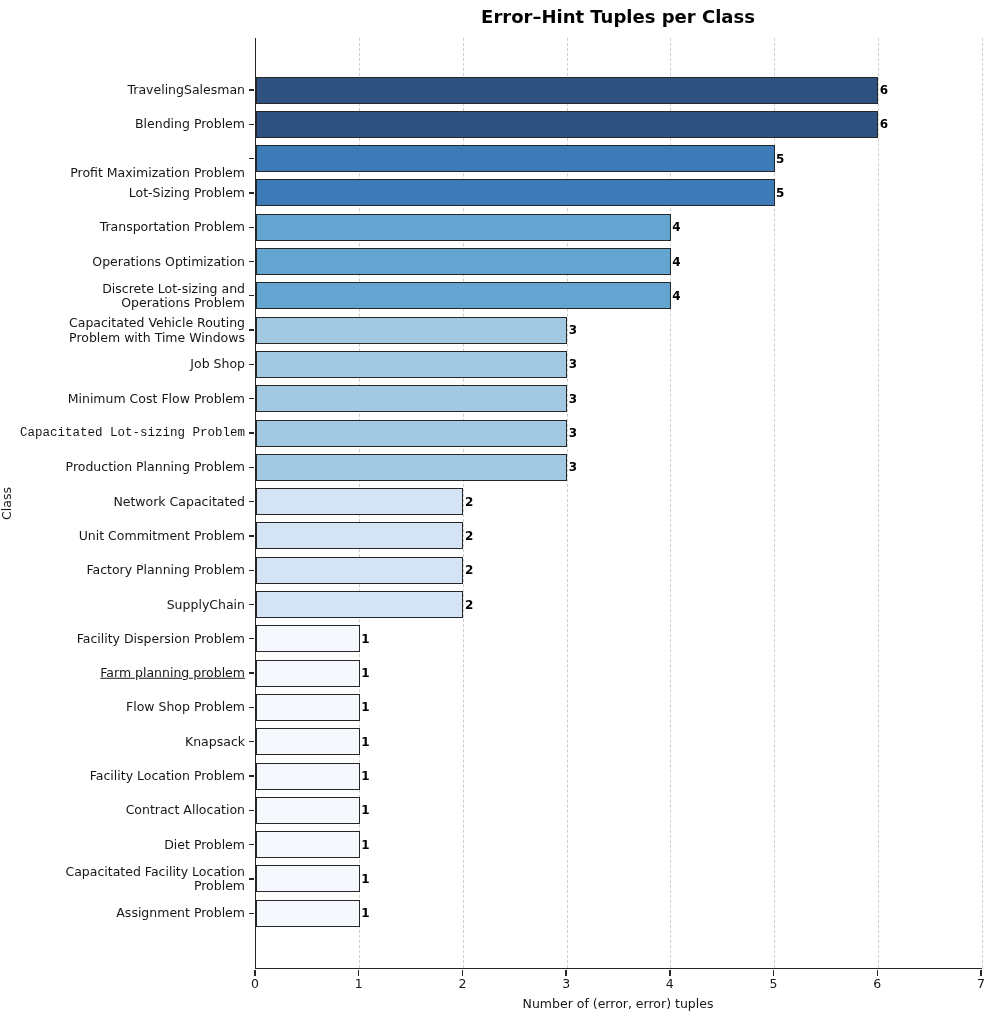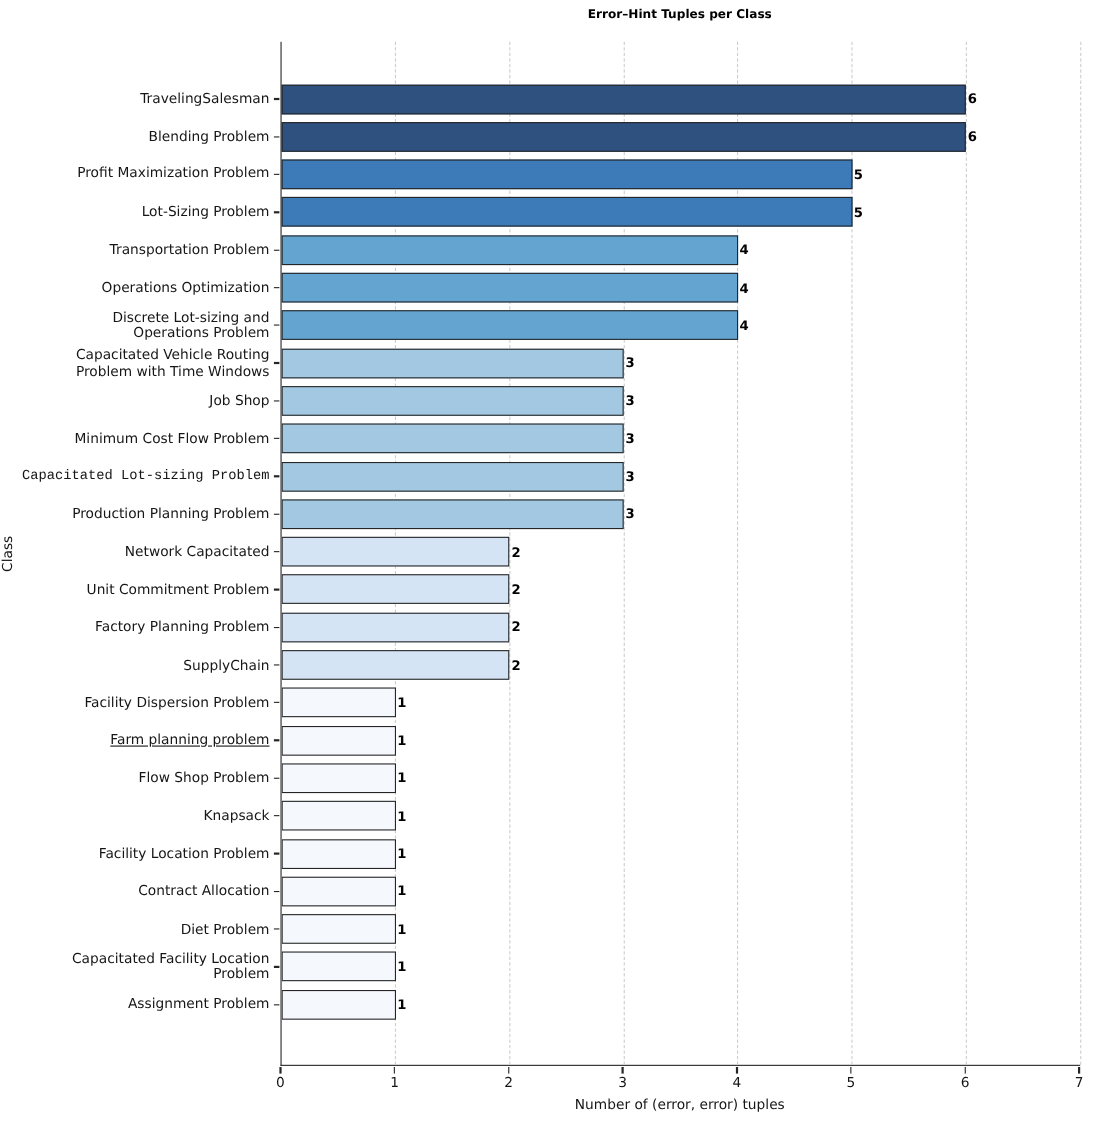--- a/index.html
+++ b/index.html
@@ -14,21 +14,21 @@
     height: 1019px;
     background: #ffffff;
     overflow: hidden;
   }
   .chart-title {
     position: absolute;
     left: 255px;
     top: 6px;
     width: 726px;
     text-align: center;
-    font-size: 11px;
+    font-size: 18px;
     font-weight: bold;
     color: #000000;
   }
   #plot-area {
     position: absolute;
     left: 255px;
     top: 38px;
     width: 726px;
     height: 930px;
     border-left: 1.6px solid #262626;
@@ -111,21 +111,21 @@
 
 <div id="figure">
   <div class="chart-title">Error–Hint Tuples per Class</div>
 
   <div id="y-axis-layer" style="position: absolute; left: 0px; top: 38px; width: 255px; height: 930px;">
       <div class="y-tick-mark" style="left: 249px; top: 51.3px;"></div>
       <div class="y-tick-label" style="top: 52px;">TravelingSalesman</div>
       <div class="y-tick-mark" style="left: 249px; top: 85.6px;"></div>
       <div class="y-tick-label" style="top: 86.3px;">Blending Problem</div>
       <div class="y-tick-mark" style="left: 249px; top: 119.9px;"></div>
-      <div class="y-tick-label" style="top: 119px;">Profit Maximization Problem</div>
+      <div class="y-tick-label" style="top: 135px;">Profit Maximization Problem</div>
       <div class="y-tick-mark" style="left: 249px; top: 154.2px;"></div>
       <div class="y-tick-label" style="top: 154.9px;">Lot-Sizing Problem</div>
       <div class="y-tick-mark" style="left: 249px; top: 188.5px;"></div>
       <div class="y-tick-label" style="top: 189.2px;">Transportation Problem</div>
       <div class="y-tick-mark" style="left: 249px; top: 222.8px;"></div>
       <div class="y-tick-label" style="top: 223.5px;">Operations Optimization</div>
       <div class="y-tick-mark" style="left: 249px; top: 257.1px;"></div>
       <div class="y-tick-label" style="top: 257.8px;">Discrete Lot-sizing and
 Operations Problem</div>
       <div class="y-tick-mark" style="left: 249px; top: 291.4px;"></div>

